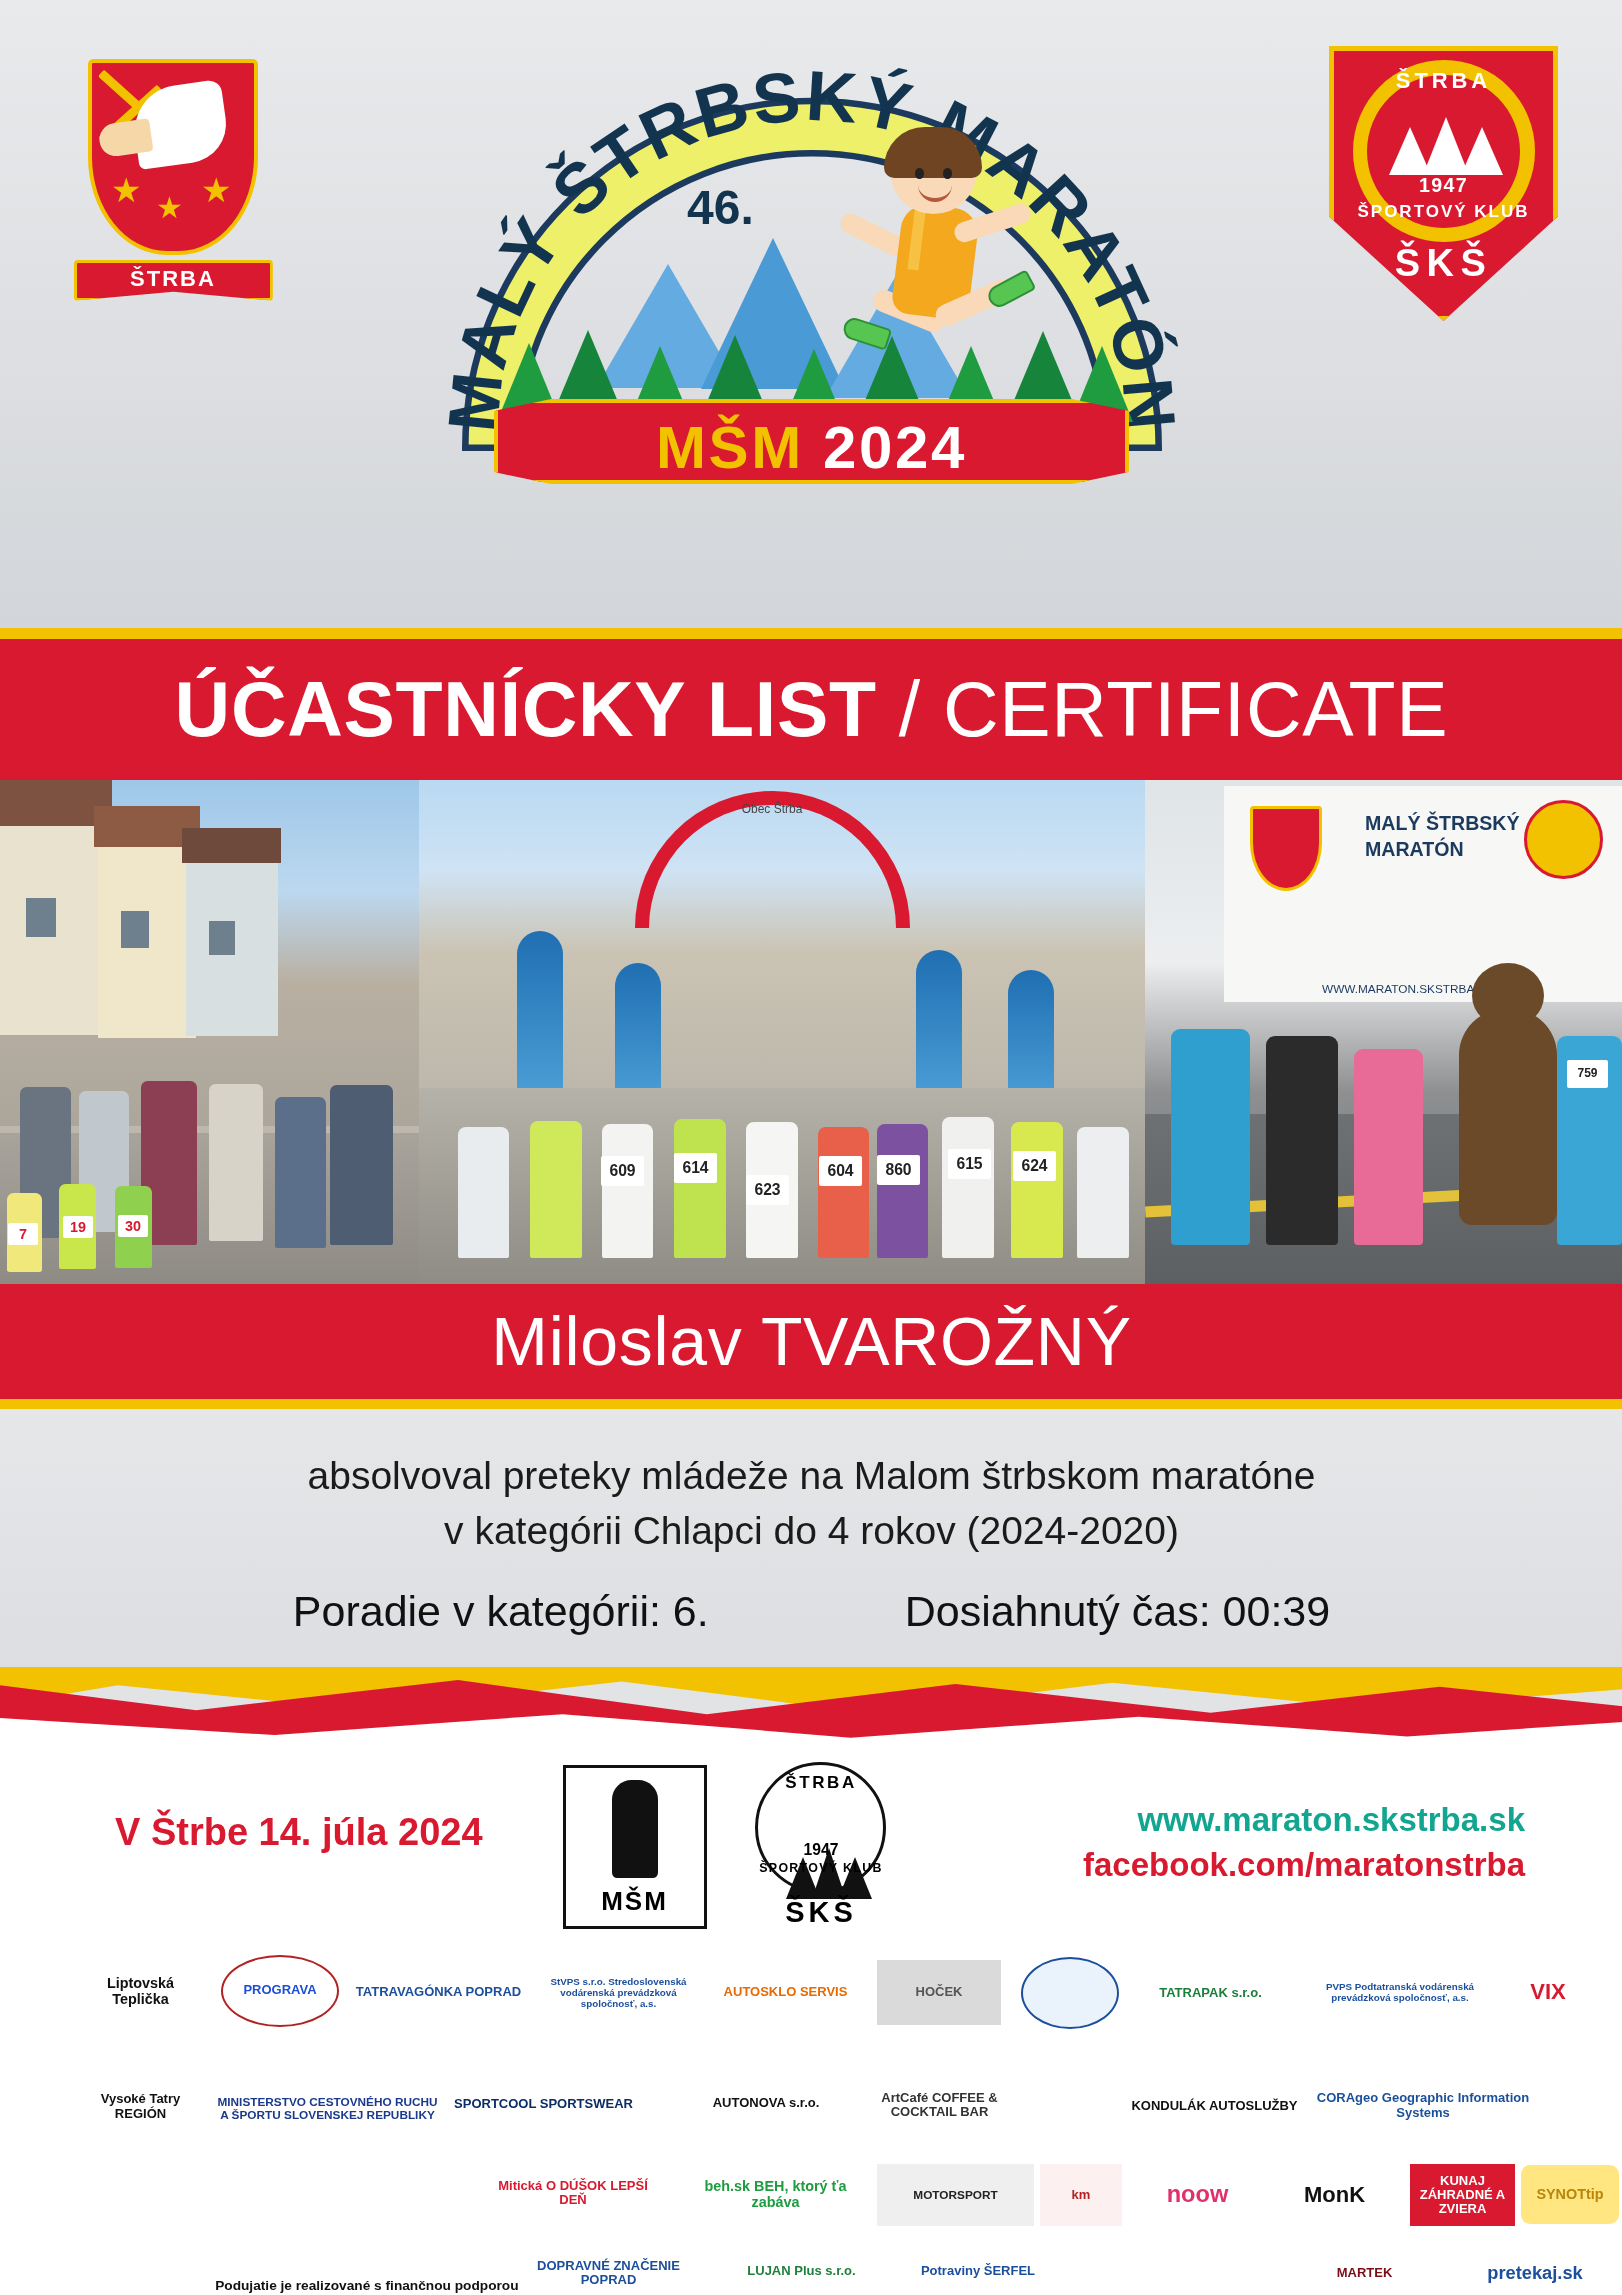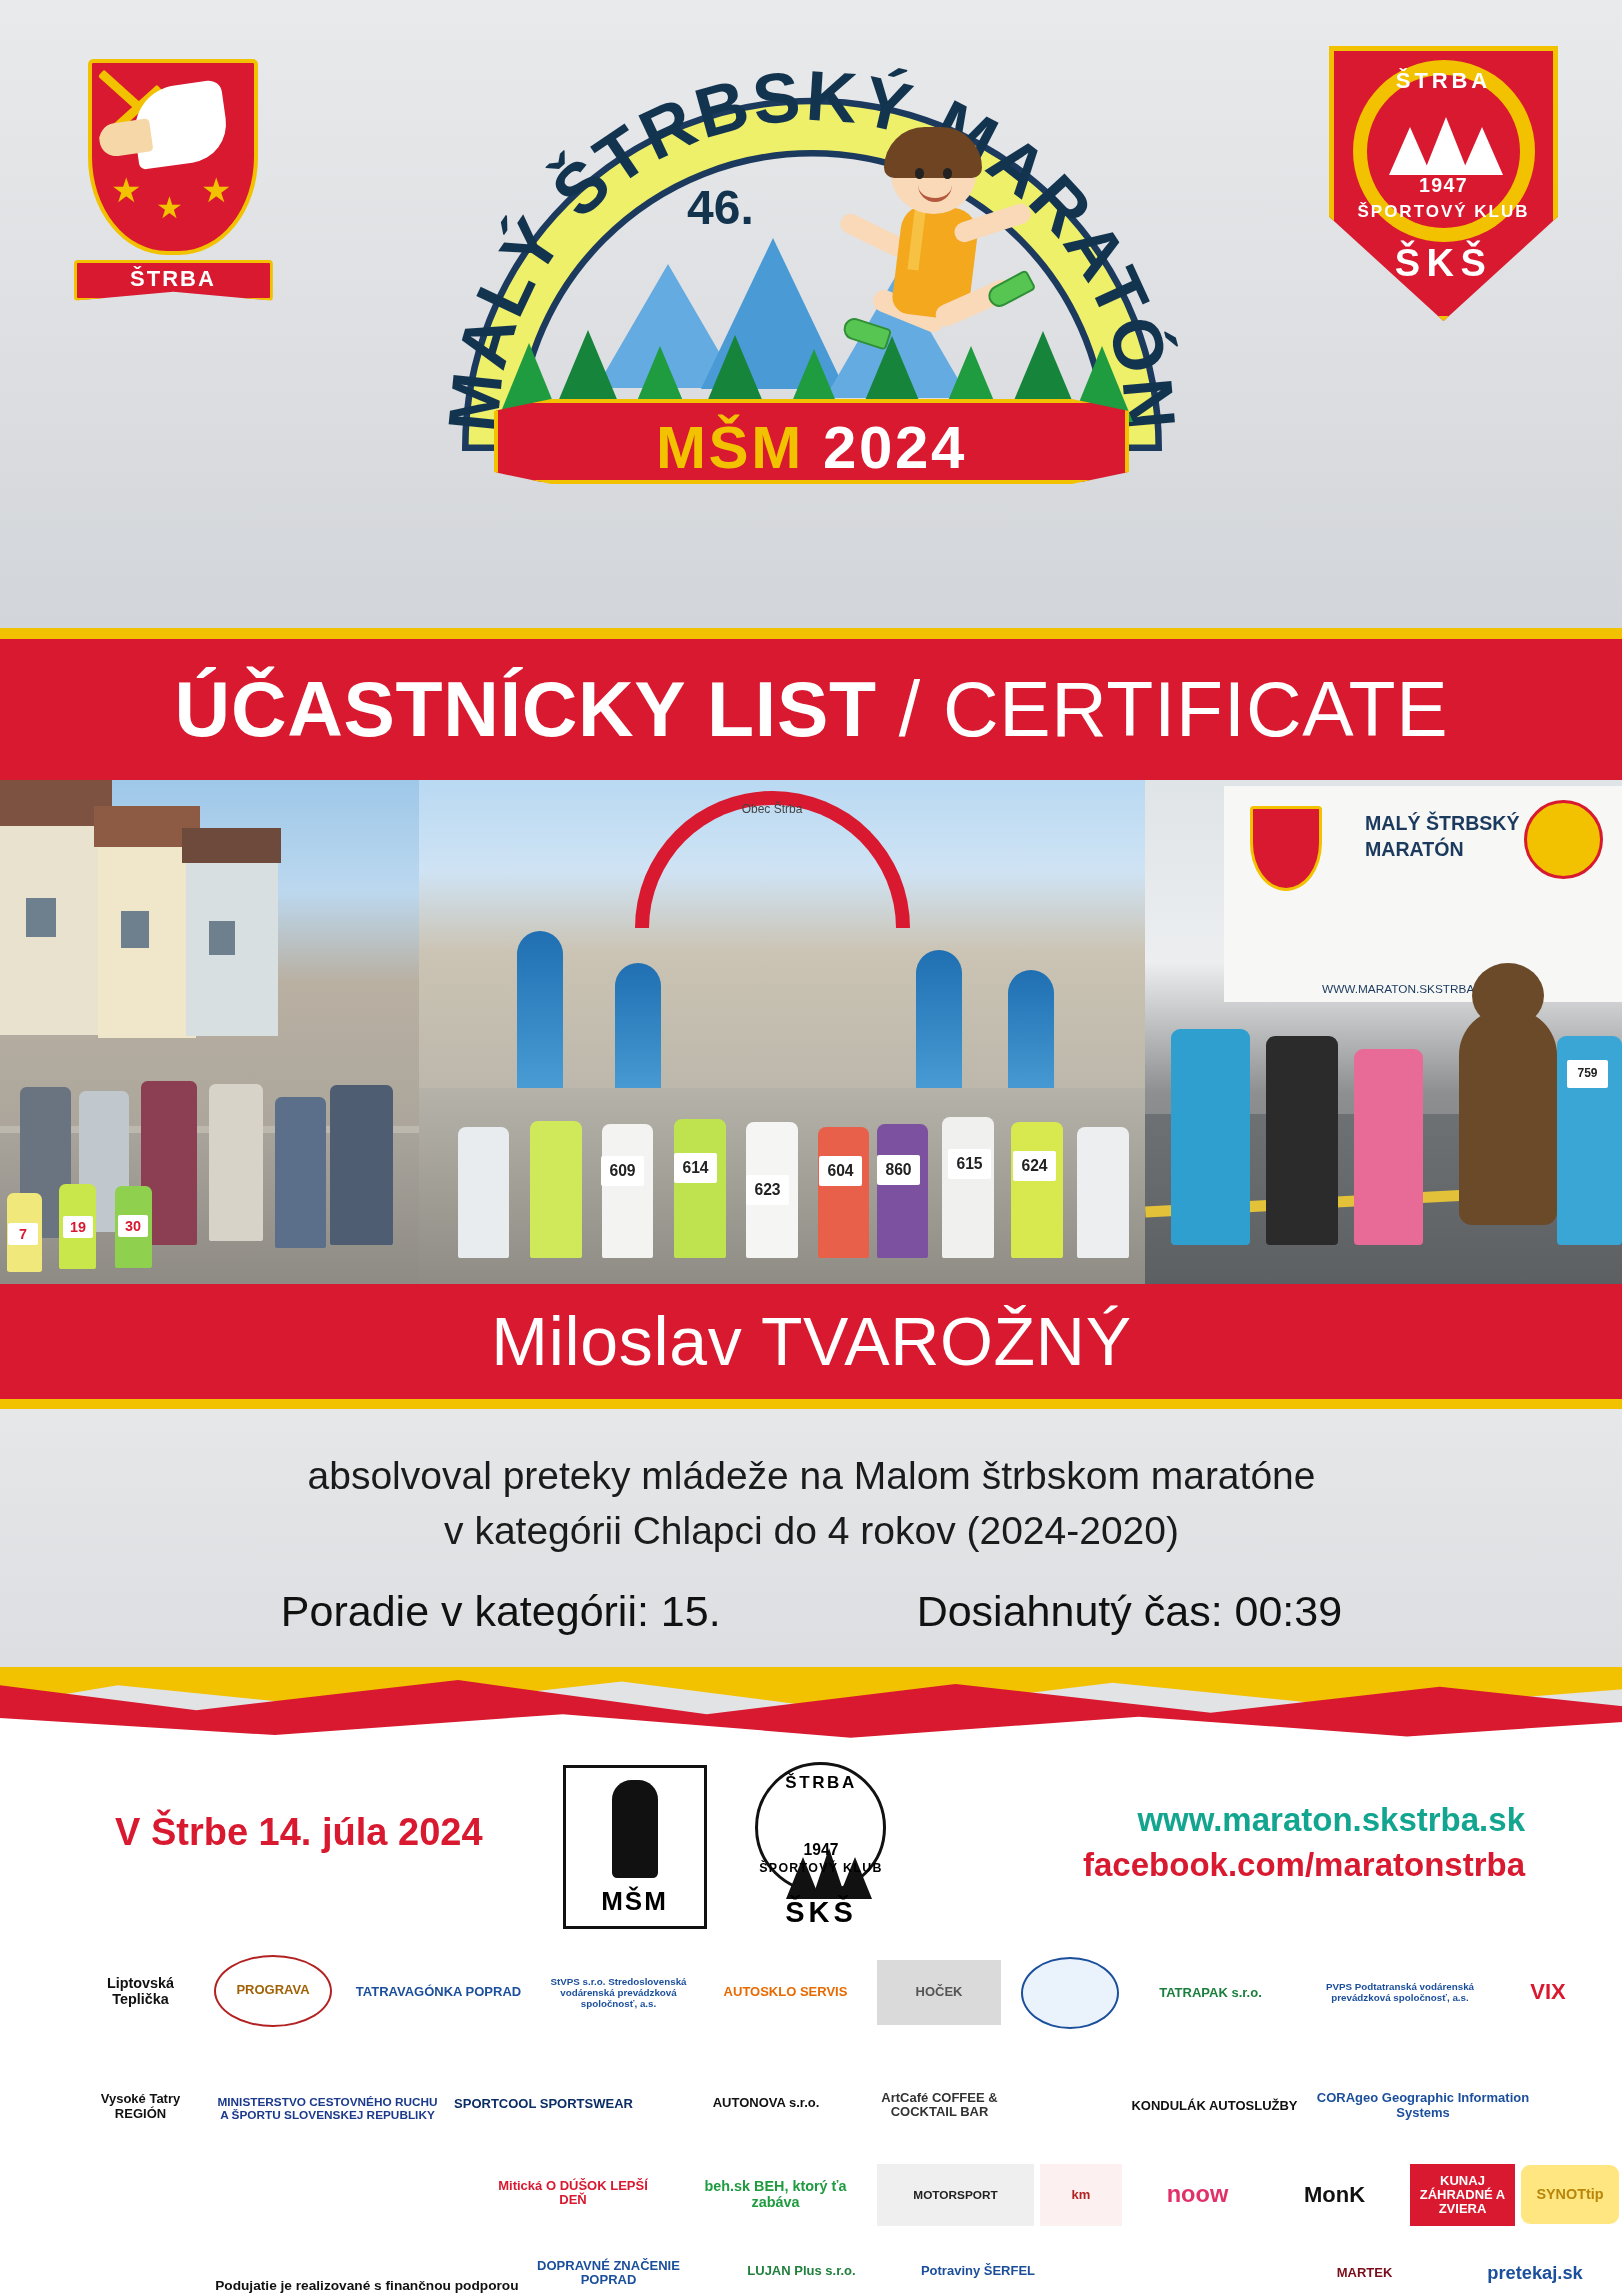--- a/index.html
+++ b/index.html
@@ -544,21 +544,21 @@
 
 <div class="name-band">
   <div class="n">Miloslav TVAROŽNÝ</div>
 </div>
 <div class="band-yellow"></div>
 
 <div class="result">
   <div class="line1">absolvoval preteky mládeže na Malom štrbskom maratóne</div>
   <div class="line2">v kategórii Chlapci do 4 rokov (2024-2020)</div>
   <div class="stats">
-    <div>Poradie v kategórii: 15.</div>
+    <div>Poradie v kategórii: 6.</div>
     <div>Dosiahnutý čas: 00:39</div>
   </div>
 </div>
 
 <div class="zig">
   <svg viewBox="0 0 2480 110" xmlns="http://www.w3.org/2000/svg" preserveAspectRatio="none">
     <rect x="0" y="0" width="2480" height="110" fill="#e1e3e5"></rect>
     <polygon points="0,0 2480,0 2480,34 2100,64 1700,24 1320,70 950,22 560,66 180,28 0,58" fill="#f2c100"></polygon>
     <polygon points="0,28 300,66 700,20 1080,72 1460,26 1850,70 2200,30 2480,60 2480,110 0,110" fill="#d8192f"></polygon>
     <polygon points="0,78 420,104 860,72 1300,108 1740,76 2150,106 2480,84 2480,110 0,110" fill="#ffffff"></polygon>
@@ -586,21 +586,21 @@
   </div>
 
   <div class="links">
     <div class="w1">www.maraton.skstrba.sk</div>
     <div class="w2">facebook.com/maratonstrba</div>
   </div>
 
   <div class="sponsors">
     <div class="sp" style="left:13px;  top:0px;   width:111px; height:88px; color:#111; font-size:14.4px;">Liptovská
 Teplička</div>
-    <div class="sp" style="left:142px; top:6.5px;  width:118px; height:72px; color:#a16207; border-radius:50%; border:2.6px solid #b22222;">PROGRAVA</div>
+    <div class="sp" style="left:149px; top:6.5px;  width:118px; height:72px; color:#1d4ed8; border-radius:50%; border:2.6px solid #b22222;">PROGRAVA</div>
     <div class="sp" style="left:275px; top:11.8px;  width:183px; height:65px; color:#1b4f9c;">TATRAVAGÓNKA
 POPRAD</div>
     <div class="sp" style="left:471px; top:9.2px;  width:151px; height:72px; color:#1b4f9c; font-size:9.8px;">StVPS s.r.o.
 Stredoslovenská vodárenská prevádzková spoločnosť, a.s.</div>
     <div class="sp" style="left:638px; top:11.8px;  width:151px; height:65px; color:#e86a00;">AUTOSKLO
 SERVIS</div>
     <div class="sp" style="left:805px;top:11.8px;  width:124px; height:65px; color:#555; background:#dadada;">HOČEK</div>
     <div class="sp" style="left:949px;top:9.2px;  width:98px; height:72px; border-radius:50%; border:2px solid #1b4f9c; background:#eaf3fb;"></div>
     <div class="sp" style="left:1063px;top:14.4px;  width:151px; height:62px;  color:#1b7f3c;">TATRAPAK s.r.o.</div>
     <div class="sp" style="left:1230px;top:10.5px;  width:196px; height:69px; color:#1b4f9c; font-size:9.8px;">PVPS  Podtatranská vodárenská prevádzková spoločnosť, a.s.</div>

